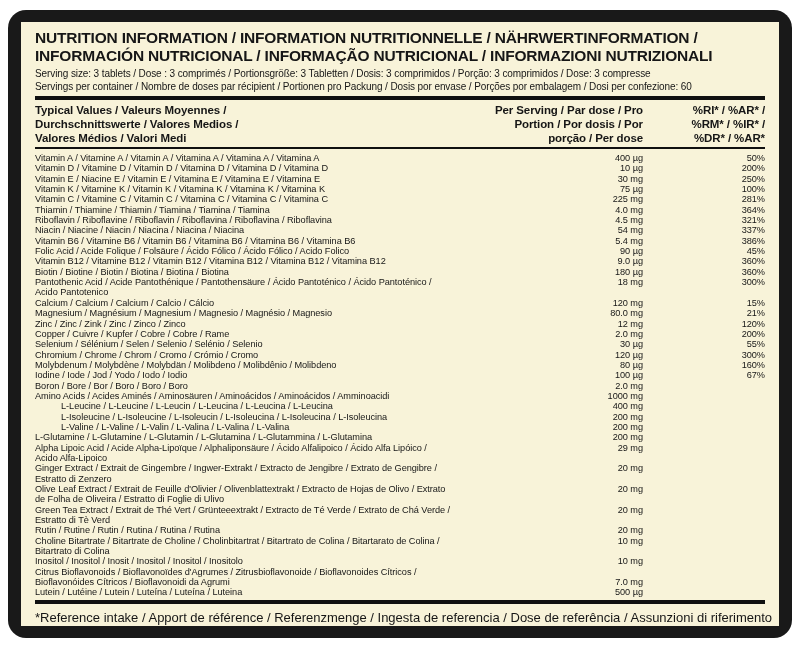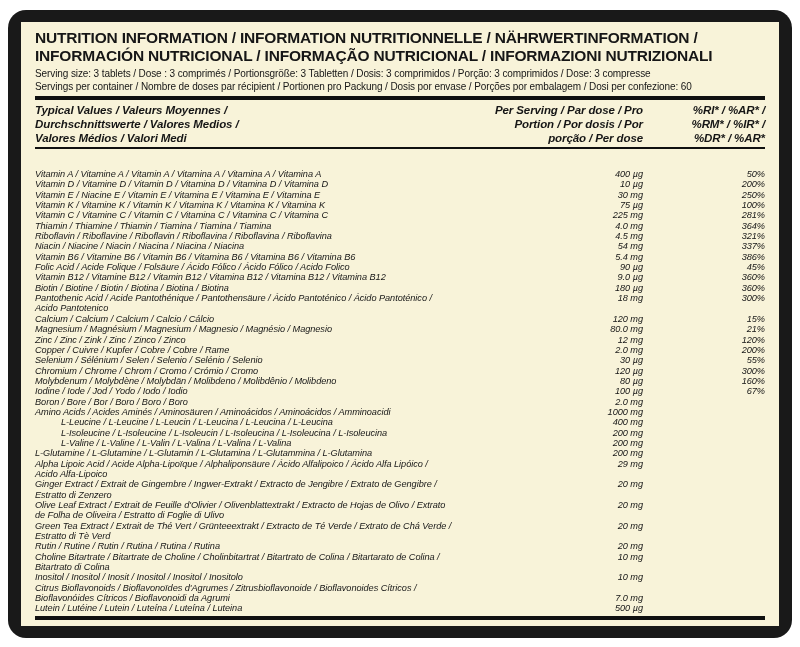--- a/index.html
+++ b/index.html
@@ -56,26 +56,25 @@
     margin-top: 2px;
   }
   .table-header {
     display: flex;
     font-weight: bold;
     font-size: 11.5px;
     line-height: 14px;
     margin-top: 3px;
     white-space: pre-line;
     letter-spacing: -0.1px;
-    font-style: italic;
   }
   .table-header .col-name { flex: 1; }
   .table-header .col-amount { width: 210px; text-align: right; }
   .table-header .col-pct { width: 122px; text-align: right; }
-  .rows { margin-top: 20px; font-style: italic; }
+  .rows { margin-top: 4px; }
   .row {
     display: flex;
     align-items: flex-start;
     font-size: 9.2px;
     line-height: 10.35px;
     letter-spacing: -0.05px;
   }
   .cell-name { flex: 1; white-space: pre-line; }
   .cell-amount { width: 95px; text-align: right; }
   .cell-pct { width: 122px; text-align: right; }

